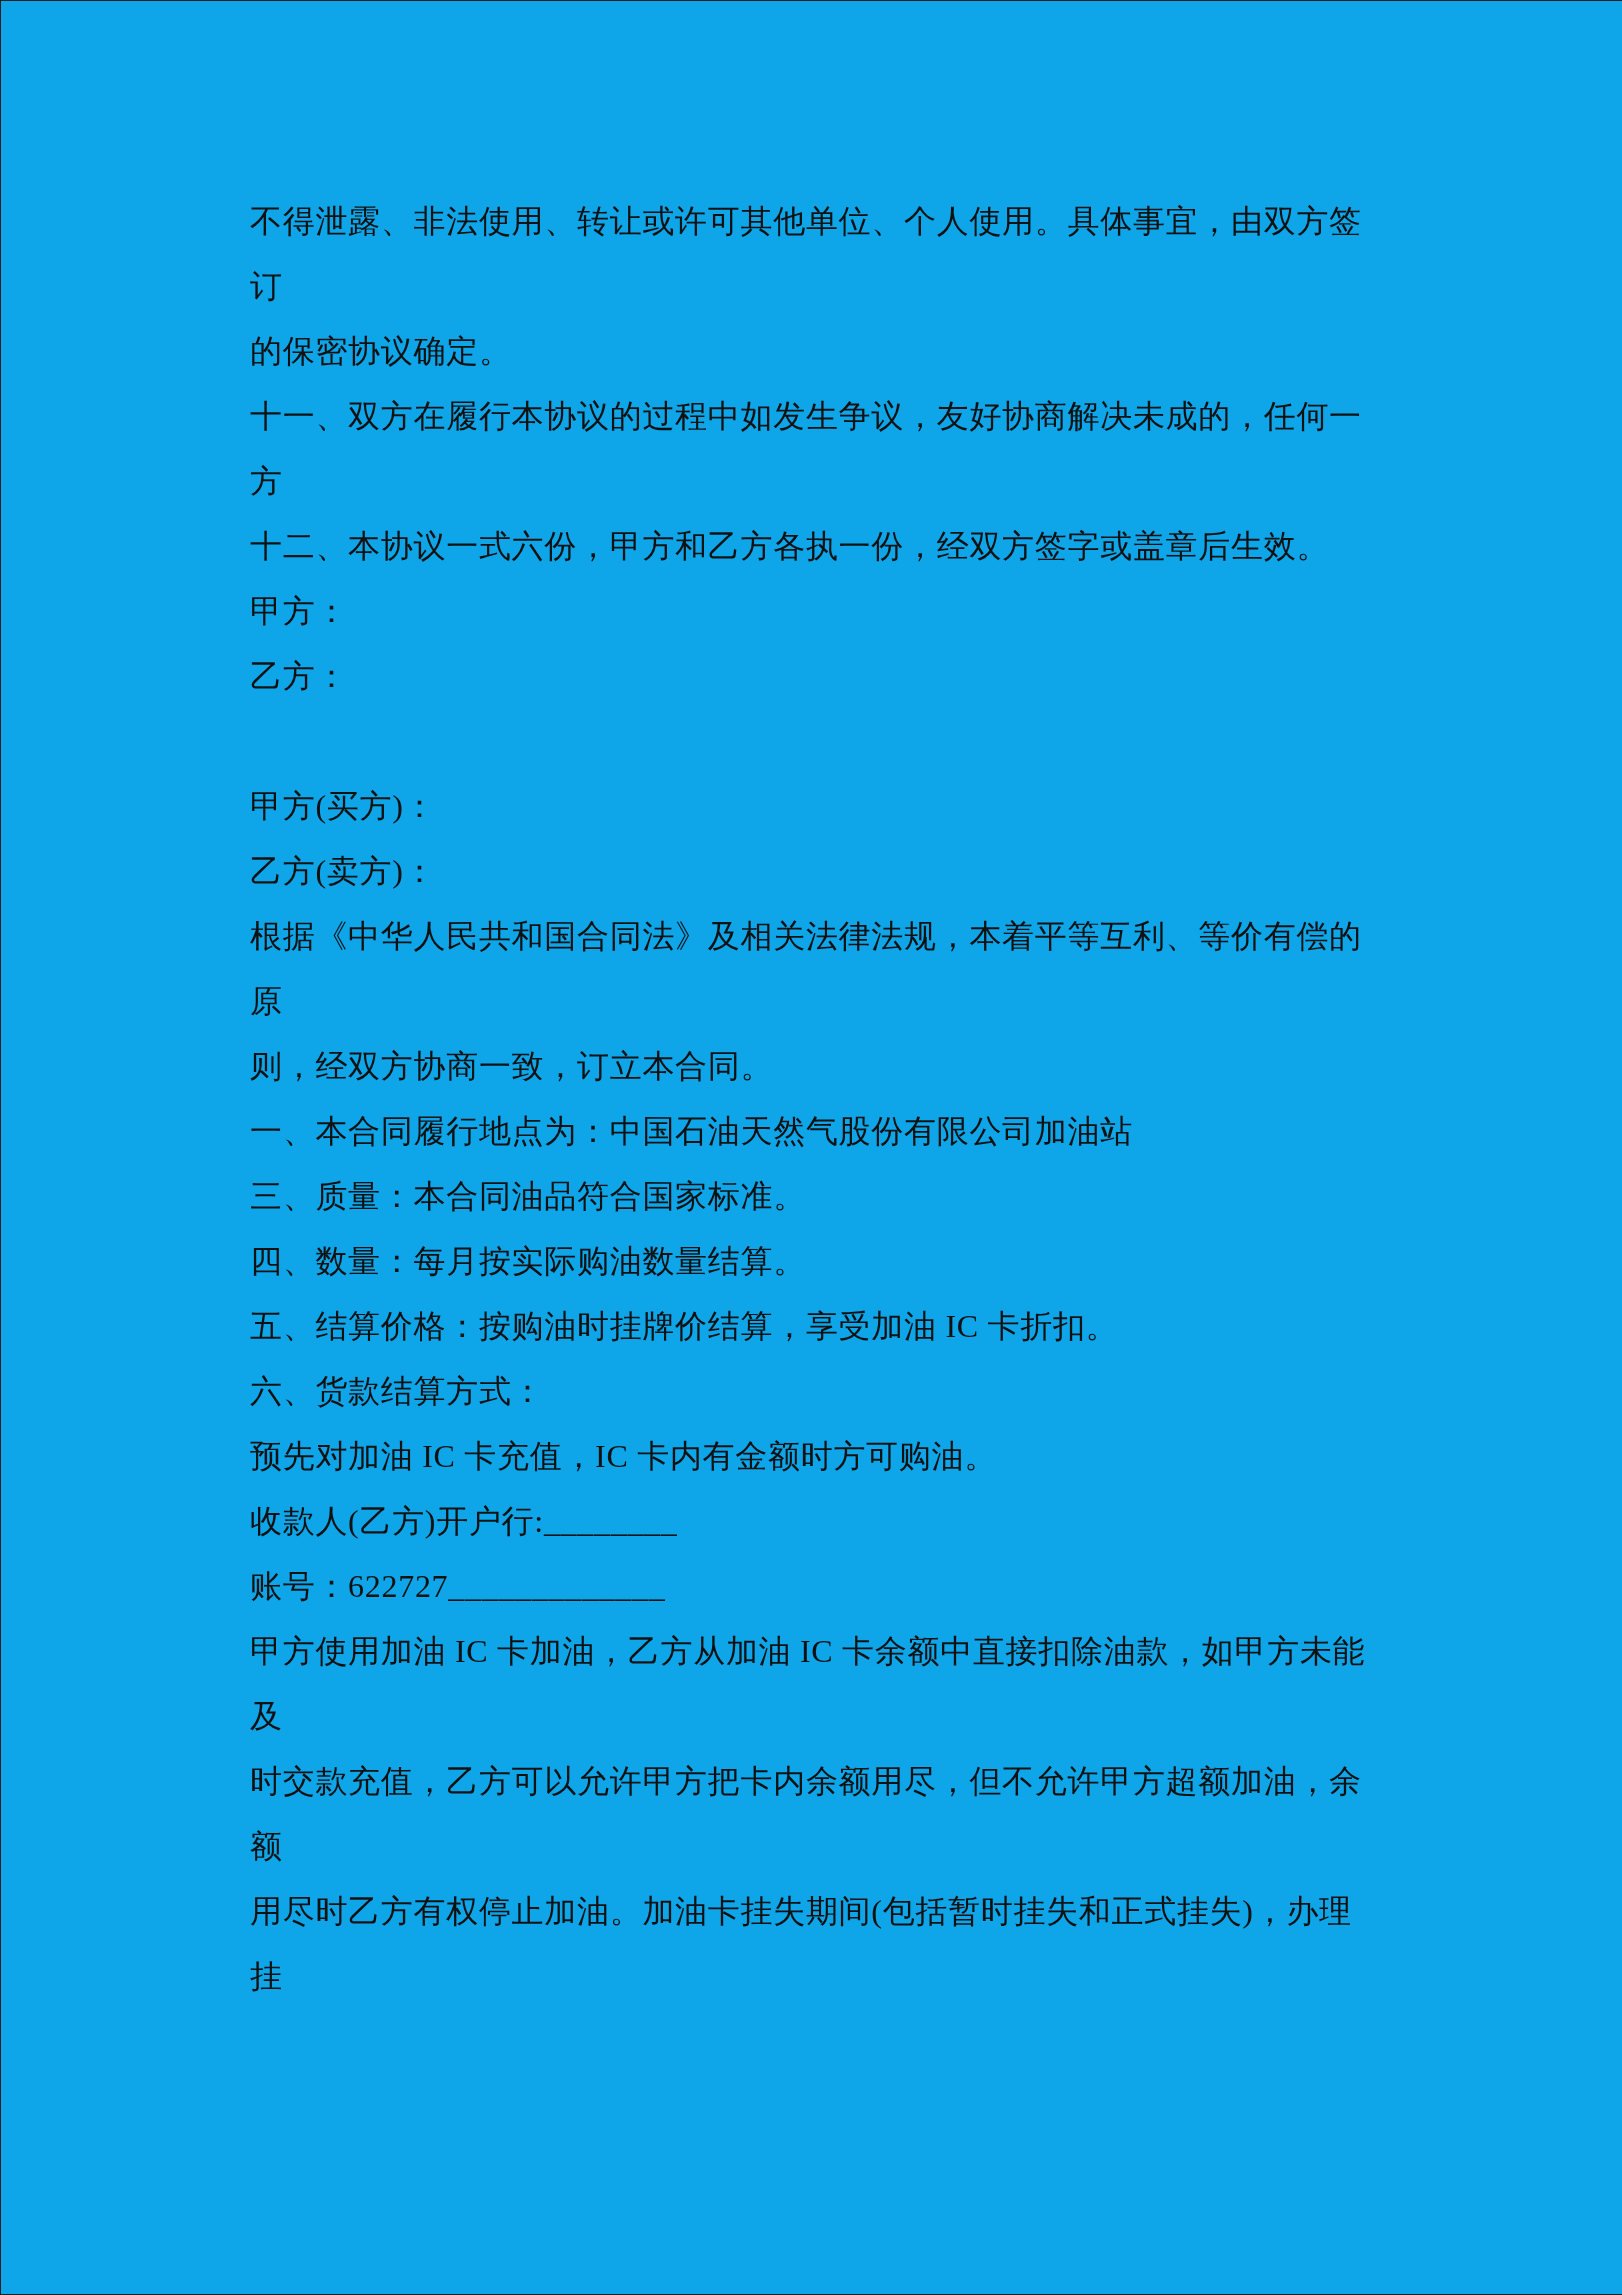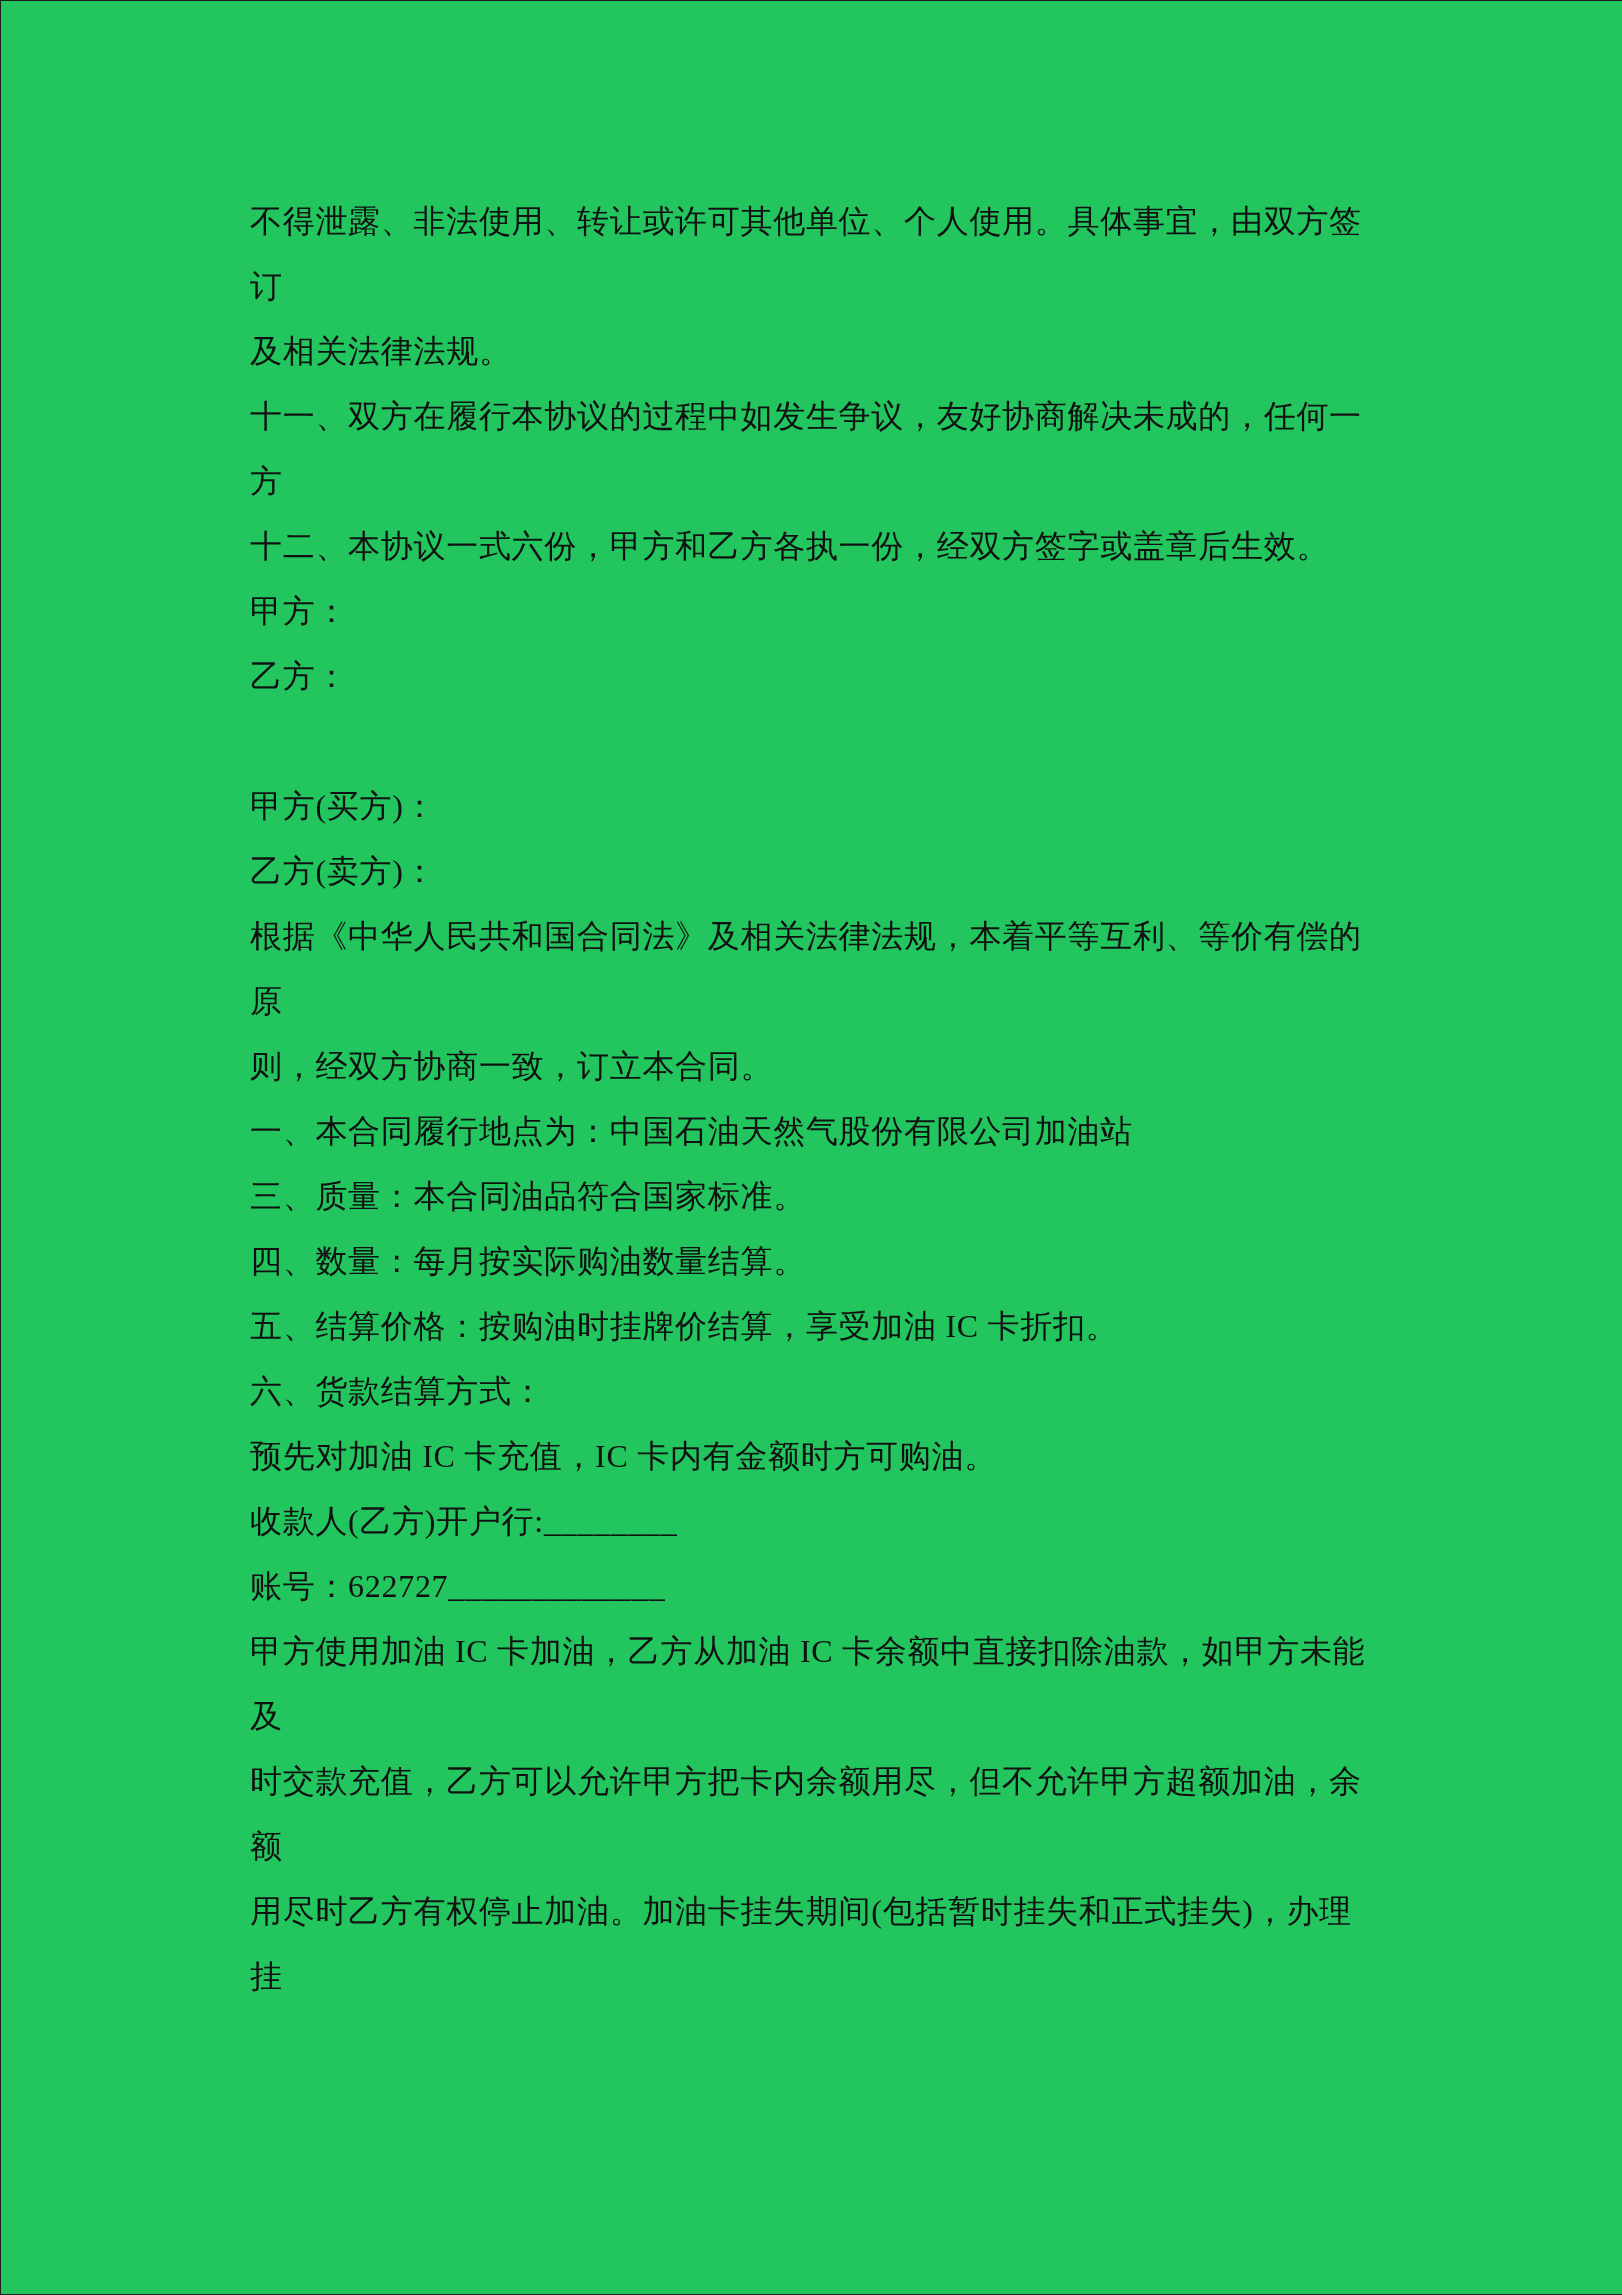--- a/index.html
+++ b/index.html
@@ -5,21 +5,21 @@
   html, body {
     margin: 0;
     padding: 0;
     background: #ffffff;
   }
   .page {
     position: relative;
     width: 1623px;
     height: 2295px;
     box-sizing: border-box;
-    background: #22c55e;
+    background: #0ea5e9;
     border: 1.3px solid #1f1f1f;
     font-family: "Liberation Serif", "DejaVu Serif", serif;
     color: #111111;
     overflow: hidden;
   }
   .content {
     padding: 188px 243px 0 249px;
   }
   .line {
     font-size: 32px;
@@ -32,21 +32,21 @@
     
   }
 </style>
 </head>
 <body>
 
 <div class="page">
   <div class="content">
     <div>
         <div class="line">不得泄露、非法使用、转让或许可其他单位、个人使用。具体事宜，由双方签订</div>
-        <div class="line">及相关法律法规。</div>
+        <div class="line">的保密协议确定。</div>
         <div class="line">十一、双方在履行本协议的过程中如发生争议，友好协商解决未成的，任何一方</div>
         <div class="line">十二、本协议一式六份，甲方和乙方各执一份，经双方签字或盖章后生效。</div>
         <div class="line">甲方：</div>
         <div class="line">乙方：</div>
         <div class="line blank">&nbsp;</div>
         <div class="line">甲方(买方)：</div>
         <div class="line">乙方(卖方)：</div>
         <div class="line">根据《中华人民共和国合同法》及相关法律法规，本着平等互利、等价有偿的原</div>
         <div class="line">则，经双方协商一致，订立本合同。</div>
         <div class="line">一、本合同履行地点为：中国石油天然气股份有限公司加油站</div>

